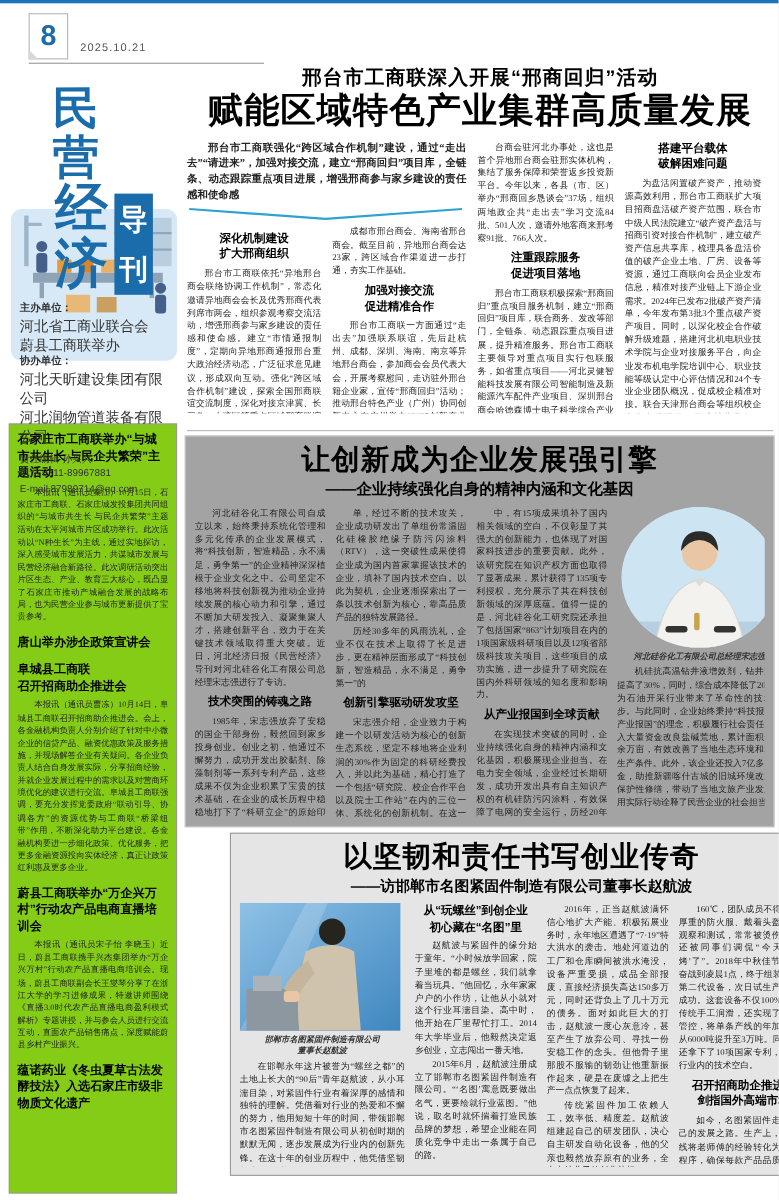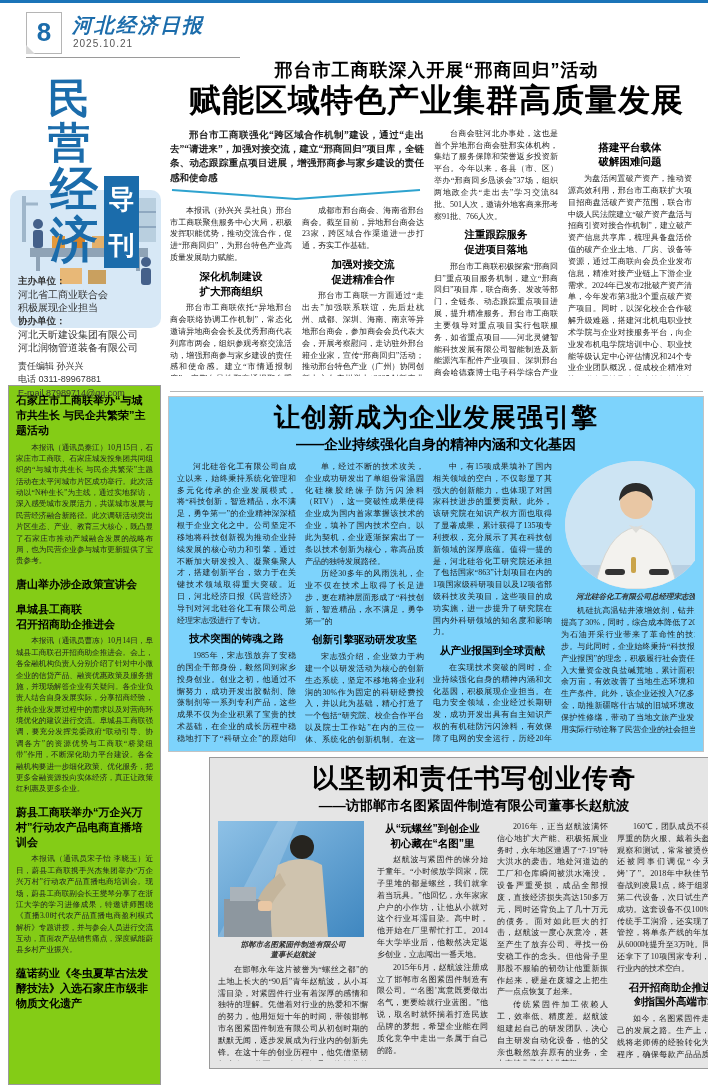--- a/index.html
+++ b/index.html
@@ -20,21 +20,21 @@
   .mast-char{position:absolute;font-family:"Liberation Sans",sans-serif;font-weight:bold;color:#1b6cab;z-index:2;line-height:1;}
   .mc1{left:40px;top:18px;font-size:42px;}
   .mc2{left:40px;top:62px;font-size:42px;}
   .mc3{left:42px;top:106px;font-size:48px;}
   .mc4{left:42px;top:156px;font-size:48px;}
   .daokan{position:absolute;left:96px;top:116px;width:35px;height:92px;background:#1b6cab;color:#fff;z-index:2;
           display:flex;flex-direction:column;align-items:center;justify-content:space-around;
           font:bold 26px "Liberation Sans",sans-serif;}
   .sb-illus{position:absolute;left:0;top:124px;width:155px;height:150px;z-index:0;}
   .sb-info{position:absolute;left:10px;top:215px;width:140px;z-index:3;font-family:"Liberation Sans",sans-serif;color:#333;}
-  .sb-info .ln{font-size:10px;line-height:1.35;}
+  .sb-info .ln{font-size:13px;line-height:1.35;}
   .sb-info .lbl{font-weight:bold;font-size:9.5px;}
   .sb-contact{margin-top:5px;text-align:left;font-size:9px;line-height:1.5;color:#333;}
   .briefs-box{position:absolute;left:0;top:325px;width:153px;height:700px;border:1px solid #9a9a9a;
               padding:7px 7px;box-sizing:border-box;overflow:hidden;background:#84cc16;}
   .brief{margin-bottom:10px;}
   .brief-title{font:bold 11px "Liberation Sans",sans-serif;line-height:1.35;color:#000;white-space:pre-line;margin-bottom:4px;}
   .brief-body{font-size:7.6px;line-height:1.5;text-align:justify;text-indent:2em;color:#222;}
 
   
   .kicker{text-align:center;font:bold 18px "Liberation Sans",sans-serif;letter-spacing:1px;color:#000;}
@@ -50,21 +50,21 @@
   .tb-left{width:254px;flex:none;}
   .intro{font-size:9.5px;font-weight:bold;line-height:1.5;text-align:justify;text-indent:2em;color:#222;}
   .chev{display:block;margin:3px 0 4px;}
   .tb-cols{display:flex;gap:10px;height:172px;overflow:hidden;}
   .tcol{width:122px;flex:none;overflow:hidden;}
   .tcol3,.tcol4{width:124px;flex:none;overflow:hidden;}
   .hr-main{position:absolute;left:170px;top:391px;width:533px;height:0;border-top:1px solid #b5b5b5;}
 
   
   .art-mid{position:absolute;left:168px;top:396px;width:536px;height:356px;border:1px solid #c3c3c3;
-           box-sizing:border-box;padding:6px 8px;overflow:hidden;background:#7dd3fc;}
+           box-sizing:border-box;padding:6px 8px;overflow:hidden;background:#a3a3a3;}
   .mid-cols{display:flex;gap:9px;margin-top:7px;height:282px;overflow:hidden;}
   .mcol{width:119px;flex:none;overflow:hidden;}
   .mcol4{width:150px;flex:none;overflow:hidden;}
   .photo1{width:142px;height:128px;margin:0 auto;border-radius:50%;overflow:hidden;background:#cde4f3;}
 
   
   .art-bot{position:absolute;left:170px;top:757px;width:530px;height:312px;border:1px solid #9a9a9a;
            box-sizing:border-box;padding:6px 8px;overflow:hidden;background:#e5e5e5;margin-left:39px;}
   .bigtitle2{font-size:26px;}
   .bot-cols{display:flex;gap:9px;margin-top:6px;height:240px;overflow:hidden;}
@@ -76,21 +76,20 @@
 </head>
 <body>
 
 <div id="page">
   <div class="topline"></div>
 
   <div class="header">
     <div class="pagenum-box">
       <div class="pagenum">8</div>
     </div>
-    <div class="paper-name">河北经济日报</div>
     <div class="pub-date">2025.10.21</div>
   </div>
 
   <div class="sidebar">
     <span class="mast-char mc1">民</span>
     <span class="mast-char mc2">营</span>
     <span class="mast-char mc3">经</span>
     <span class="mast-char mc4">济</span>
     <div class="daokan">
       <span>导</span>
@@ -120,21 +119,21 @@
         <circle cx="138" cy="78" r="5" fill="#44608a"></circle>
         <rect x="133" y="84" width="10" height="17" rx="3" fill="#44608a"></rect>
         <rect x="52" y="84" width="22" height="16" fill="#e8b877"></rect>
         <rect x="80" y="86" width="18" height="14" fill="#c9a05f"></rect>
       </svg>
     </div>
 
     <div class="sb-info">
       <div class="ln lbl">主办单位：</div>
       <div class="ln">河北省工商业联合会</div>
-      <div class="ln">积极展现企业担当</div>
+      <div class="ln">蔚县工商联举办</div>
       <div class="ln lbl">协办单位：</div>
       <div class="ln">河北天昕建设集团有限公司</div>
       <div class="ln">河北润物管道装备有限公司</div>
       <div class="sb-contact">
         <div>责任编辑 孙兴兴</div>
         <div>电话 0311-89967881</div>
         <div>E-mail 87989714@qq.com</div>
       </div>
     </div>
 
@@ -171,41 +170,40 @@
     <div class="kicker">邢台市工商联深入开展“邢商回归”活动</div>
     <div class="bigtitle">赋能区域特色产业集群高质量发展</div>
     <div class="top-body">
       <div class="tb-left">
         <div class="intro">邢台市工商联强化“跨区域合作机制”建设，通过“走出去”“请进来”，加强对接交流，建立“邢商回归”项目库，全链条、动态跟踪重点项目进展，增强邢商参与家乡建设的责任感和使命感</div>
         <svg class="chev" width="252" height="13" viewBox="0 0 252 13">
           <path d="M2,2 L126,11 L250,2" fill="none" stroke="#2ea3cf" stroke-width="2"></path>
         </svg>
         <div class="tb-cols">
           <div class="tcol bodytxt">
-            <p>本报讯（孙兴兴 吴社良）邢台市工商联聚焦服务中心大局，积极发挥职能优势，推动交流合作，促进“邢商回归”，为邢台特色产业高质量发展助力赋能。</p>
             <div class="subhead">深化机制建设
 扩大邢商组织</div>
             <p>邢台市工商联依托“异地邢台商会联络协调工作机制”，常态化邀请异地商会会长及优秀邢商代表列席市两会，组织参观考察交流活动，增强邢商参与家乡建设的责任感和使命感。建立“市情通报制度”，定期向异地邢商通报邢台重大政治经济动态，广泛征求意见建议，形成双向互动。强化“跨区域合作机制”建设，探索全国邢商联谊交流制度，深化对接京津冀、长三角、大湾区等重点区域邢商联谊交流，积极拓宽跨区域交流渠道，通过推介邢台资源禀赋与招商需求，助力本地企业“借船出海”。今年以来，推动成立</p>
           </div>
           <div class="tcol bodytxt">
             <p>成都市邢台商会、海南省邢台商会。截至目前，异地邢台商会达23家，跨区域合作渠道进一步打通，夯实工作基础。</p>
             <div class="subhead">加强对接交流
 促进精准合作</div>
             <p>邢台市工商联一方面通过“走出去”加强联系联谊，先后赴杭州、成都、深圳、海南、南京等异地邢台商会，参加商会会员代表大会，开展考察慰问，走访驻外邢台籍企业家，宣传“邢商回归”活动；推动邢台特色产业（广州）协同创新中心在广州举办“2025创新产业创新峰会暨邢台特色产业（广州）协同创新中心成立大会”，邢台企业现场推介，金银花产业精深加工产品、项目推介，并举办应急装备和中医药特色产业两个分论坛，进行精准对接。另一方面，通过“请进来”开展“邢台行”活动，邀请南京、深圳、海南、天津等地邢台商会回乡考察，推动浙江邢台商会在邢设立联络处暨邢</p>
           </div>
         </div>
       </div>
       <div class="tcol3 bodytxt">
         <p>台商会驻河北办事处，这也是首个异地邢台商会驻邢实体机构，集结了服务保障和荣誉返乡投资新平台。今年以来，各县（市、区）举办“邢商回乡恳谈会”37场，组织两地政企共“走出去”学习交流84批、501人次，邀请外地客商来邢考察91批、766人次。</p>
         <div class="subhead">注重跟踪服务
 促进项目落地</div>
         <p>邢台市工商联积极探索“邢商回归”重点项目服务机制，建立“邢商回归”项目库，联合商务、发改等部门，全链条、动态跟踪重点项目进展，提升精准服务。邢台市工商联主要领导对重点项目实行包联服务，如省重点项目——河北灵健智能科技发展有限公司智能制造及新能源汽车配件产业项目、深圳邢台商会哈德森博士电子科学综合产业项目等，全程跟踪协调。目前，灵健智能制造项目已完成投资1500万，基础建设已完工，厂房钢构正在安装。截至目前，异地邢台商会促成签约项目27个，协议投资总额55亿元。本地直属商会、团体会员招商引资项目30个（含意向投资），总投资503亿元。全市工商联系统助推企业增资扩产项目44个，总投资157亿元。</p>
       </div>
       <div class="tcol4 bodytxt">
-        <div class="subhead" style="margin-top:12px">搭建平台载体
+        <div class="subhead" style="margin-top:0">搭建平台载体
 破解困难问题</div>
         <p>为盘活闲置破产资产，推动资源高效利用，邢台市工商联扩大项目招商盘活破产资产范围，联合市中级人民法院建立“破产资产盘活与招商引资对接合作机制”，建立破产资产信息共享库，梳理具备盘活价值的破产企业土地、厂房、设备等资源，通过工商联向会员企业发布信息，精准对接产业链上下游企业需求。2024年已发布2批破产资产清单，今年发布第3批3个重点破产资产项目。同时，以深化校企合作破解升级难题，搭建河北机电职业技术学院与企业对接服务平台，向企业发布机电学院培训中心、职业技能等级认定中心评估情况和24个专业企业团队概况，促成校企精准对接。联合天津邢台商会等组织校企合作专场活动，促成就业意向70人。助力邢台学院与南京企业开展电商合作、红色教育等多元化合作，推动人才培养与产业需求精准对接。积极参与“百城千校万企”促就业行动，有1534家民营企业参与行动，10家高校举办校园招聘活动11次，提供就业岗位信息35388个，签订就业意向3768人。</p>
       </div>
     </div>
   </div>
   <div class="hr-main"></div>
 
   <div class="art-mid">
     <div class="bigtitle" style="font-size:26px">让创新成为企业发展强引擎</div>
     <div class="subtitle">——企业持续强化自身的精神内涵和文化基因</div>

